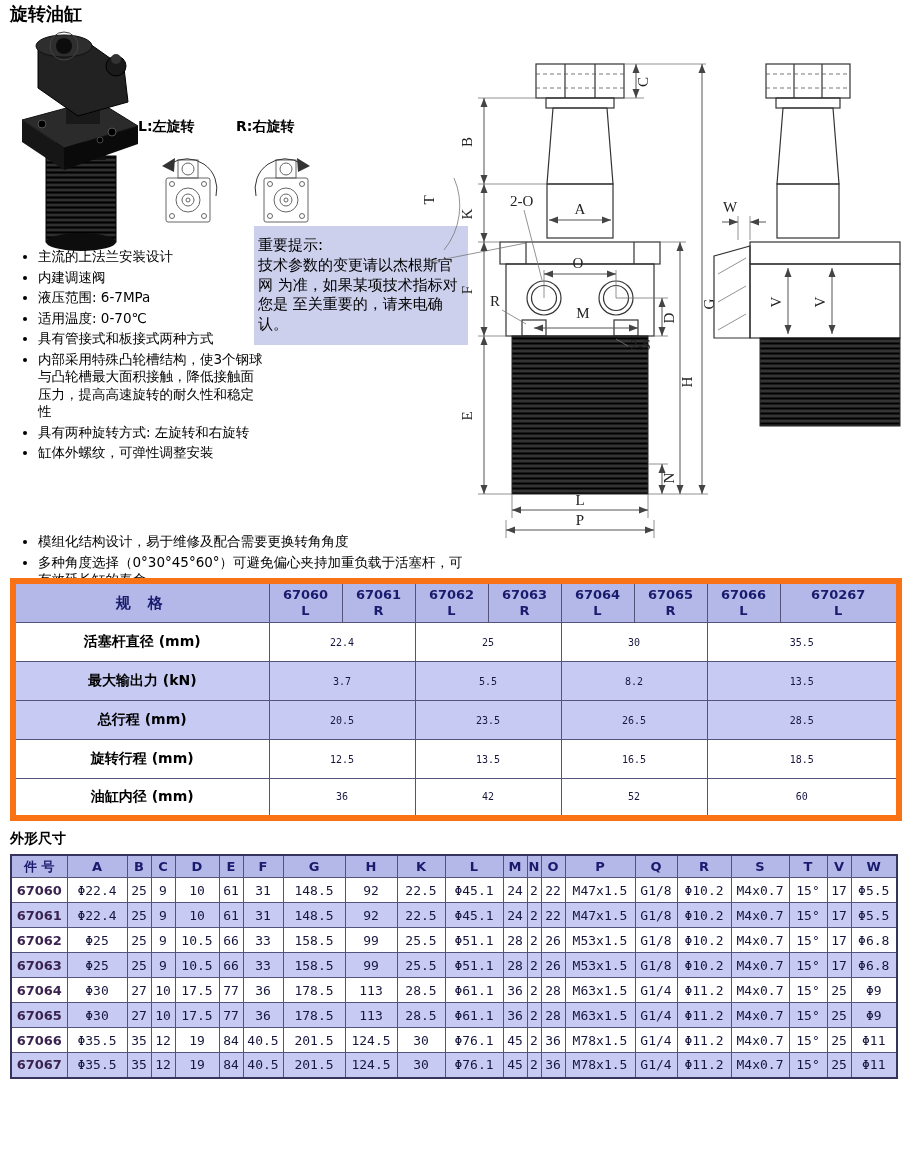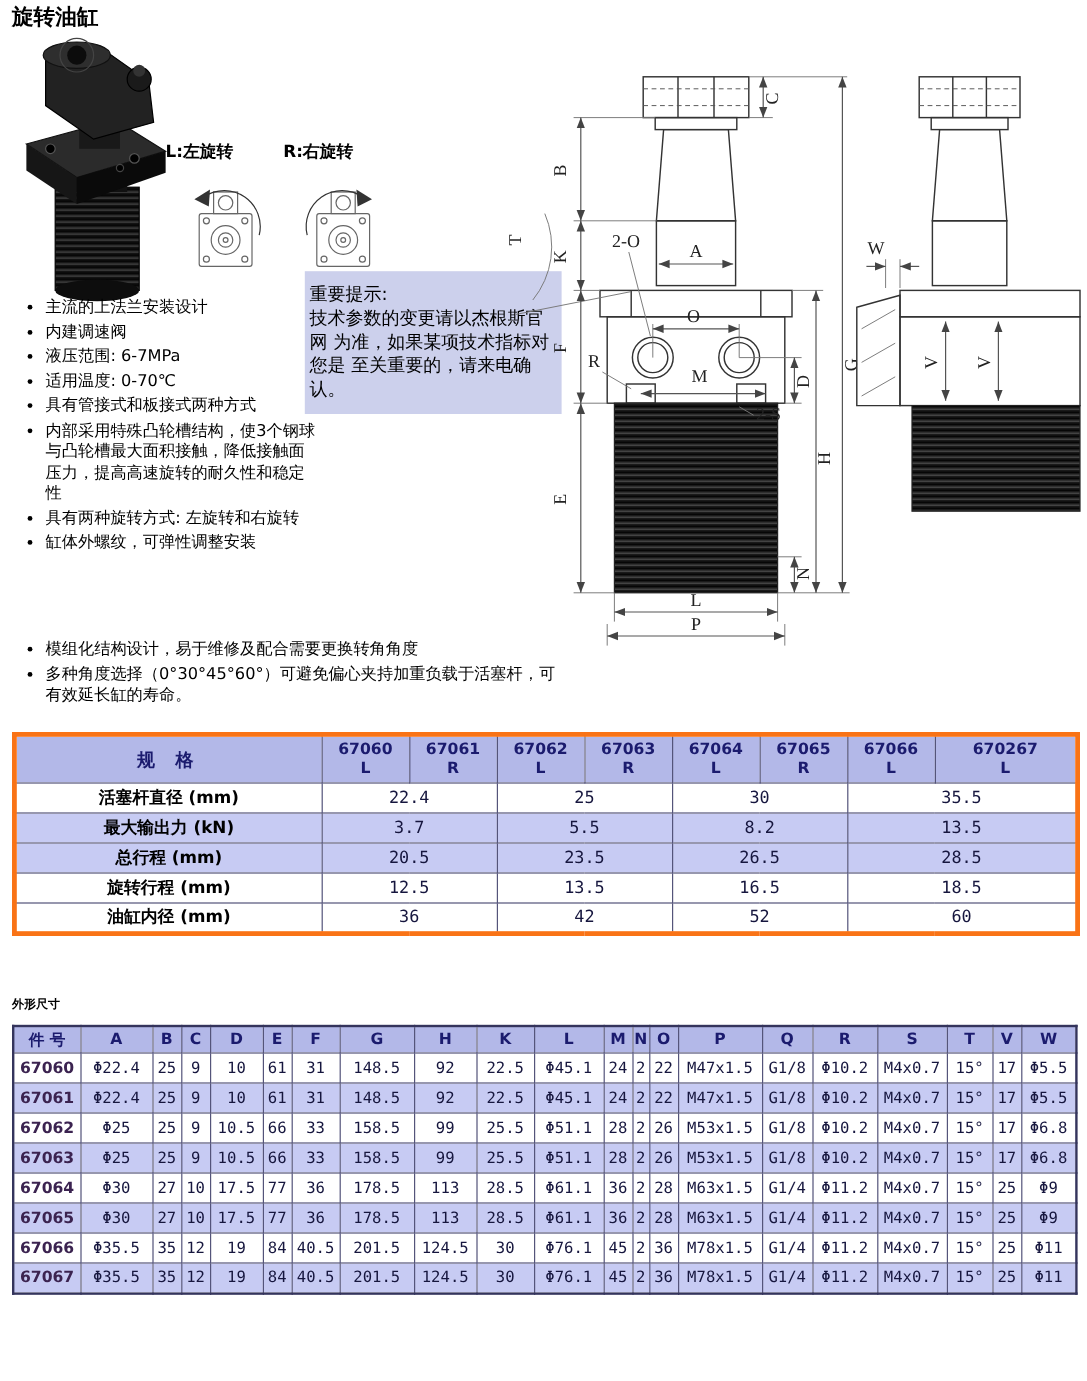--- a/index.html
+++ b/index.html
@@ -1,42 +1,42 @@
 <!DOCTYPE html>
 <html><head>
 <meta charset="utf-8">
 <style>
   html,body{margin:0;padding:0;background:#fff;}
   .page{position:relative;width:906px;height:1151px;background:#fff;overflow:hidden;
         font-family:"DejaVu Sans","Liberation Sans",sans-serif;color:#000;border-radius:14px;}
   .page-title{position:absolute;left:10px;top:2px;font-size:18px;font-weight:bold;margin:0;}
-  .section-title{position:absolute;left:10px;top:830px;font-size:10px;font-weight:bold;margin:0;}
+  .section-title{position:absolute;left:10px;top:830px;font-size:14px;font-weight:bold;margin:0;}
   .photo{position:absolute;left:12px;top:24px;width:132px;height:228px;}
   .rot-label{position:absolute;font-weight:bold;font-size:14px;white-space:nowrap;}
   .rot-l{left:138px;top:118px;}
   .rot-r{left:236px;top:118px;}
   .rot-diag{position:absolute;width:74px;height:80px;}
   .rd1{left:150px;top:146px;}
   .rd2{left:248px;top:146px;}
   ul.features{position:absolute;margin:0;padding:0 0 0 24px;font-size:13.5px;line-height:1.3;}
   ul.features li{margin:0 0 3px 0;}
   .f1{left:14px;top:248px;width:226px;}
   .f2{left:14px;top:533px;width:432px;}
   .notice{position:absolute;left:242px;top:226px;width:206px;background:#ccd0ec;
           font-size:15px;line-height:1.32;padding:10px 4px;margin-left:12px;}
   .drawing{position:absolute;left:420px;top:50px;}
 
   table{border-collapse:collapse;table-layout:fixed;position:absolute;background:#fff;}
-  .spec{left:10px;top:610px;width:886px;border:4px solid #f97316;}
+  .spec{left:10px;top:578px;width:886px;border:6px solid #f97316;}
   .spec th,.spec td{border:1px solid #54547a;padding:0;text-align:center;overflow:hidden;}
   .spec thead th{background:#b3b8e8;color:#1b1b6e;height:38px;font-size:13px;line-height:1.25;font-weight:bold;}
   .spec thead th.corner{font-size:15px;letter-spacing:6px;}
-  .spec tbody tr{height:25px;}
+  .spec tbody tr{height:39px;}
   .spec tbody th{font-size:14px;font-weight:bold;}
-  .spec tbody td{font-family:"DejaVu Sans Mono","Liberation Mono",monospace;font-size:14px;color:#16163e;}
+  .spec tbody td{font-family:"DejaVu Sans Mono","Liberation Mono",monospace;font-size:10px;color:#16163e;}
   .spec tbody tr.alt th,.spec tbody tr.alt td{background:#c7cbf3;}
 
   .dim{left:10px;top:854px;width:886px;border:2px solid #34345c;}
   .dim th,.dim td{border:1px solid #54547a;padding:0;text-align:center;overflow:hidden;}
   .dim thead th{background:#b3b8e8;color:#1b1b6e;height:21px;font-size:13px;font-weight:bold;}
   .dim tbody tr{height:25px;}
   .dim tbody th{font-size:13px;font-weight:bold;color:#3b2350;}
   .dim tbody td{font-family:"DejaVu Sans Mono","Liberation Mono",monospace;font-size:13px;color:#16163e;}
   .dim tbody tr.alt th,.dim tbody tr.alt td{background:#c7cbf3;}
 

